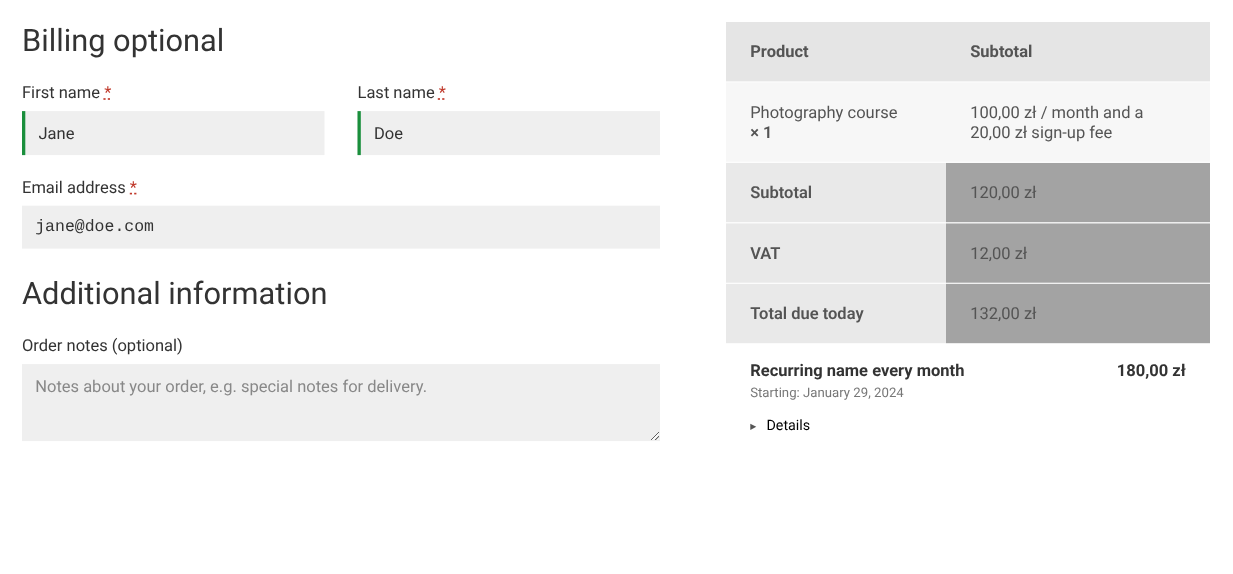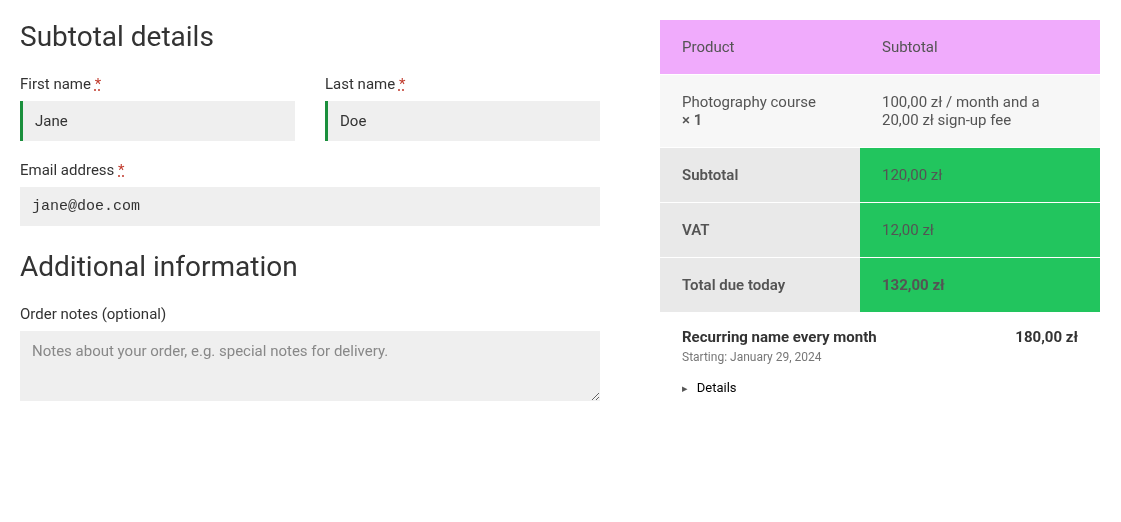--- a/index.html
+++ b/index.html
@@ -87,37 +87,37 @@
     }
     .order-table th,
     .order-table td {
       text-align: left;
       padding: 18px 22px;
       font-size: 15px;
       color: #545454;
       vertical-align: top;
     }
     .order-table thead th {
-      background: #f0abfc;
-      font-weight: 400;
+      background: #e5e5e5;
+      font-weight: 700;
     }
     .order-table tbody td {
       background: #f7f7f7;
     }
     .order-table tbody tr {
       border-top: 1px solid #fff;
       margin-top: 48px;
     }
     .order-table tfoot th {
       background: #e9e9e9;
       font-weight: 600;
       width: 200px;
     }
     .order-table tfoot td {
-      background: #22c55e;
+      background: #a3a3a3;
     }
     .order-table tfoot tr {
       border-top: 1px solid #fff;
     }
     .product-qty {
       font-weight: 600;
     }
     .recurring-row {
       padding: 16px 22px 10px 22px;
     }
@@ -150,21 +150,21 @@
       margin-right: 6px;
       font-size: 11px;
       color: #555;
     }
   </style>
 </head>
 <body>
 
 <div class="checkout-container">
   <div class="left-column">
-    <h2>Subtotal details</h2>
+    <h2>Billing optional</h2>
 
     <div class="form-row">
       <div class="form-field">
         <label>
           <span>First name</span>
           <span class="required">*</span>
         </label>
         <input type="text" value="Jane" style="">
       </div>
       <div class="form-field">
@@ -215,21 +215,21 @@
         <tr>
           <th>Subtotal</th>
           <td>120,00 zł</td>
         </tr>
         <tr>
           <th>VAT</th>
           <td>12,00 zł</td>
         </tr>
         <tr>
           <th>Total due today</th>
-          <td style="font-weight:700;">132,00 zł</td>
+          <td style="font-weight:400;">132,00 zł</td>
         </tr>
       </tfoot>
     </table>
 
     <div class="recurring-row">
       <div class="recurring-label">
         <span>Recurring name every month</span>
         <span class="recurring-amount">180,00 zł</span>
       </div>
       <div class="recurring-starting">Starting: January 29, 2024</div>

